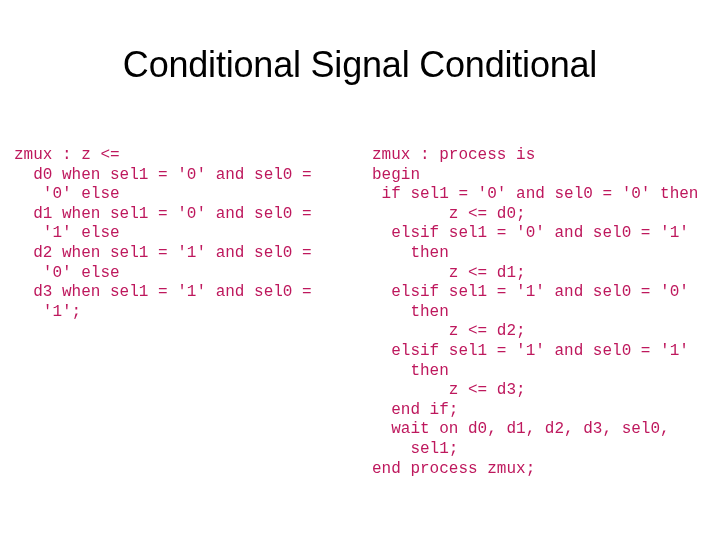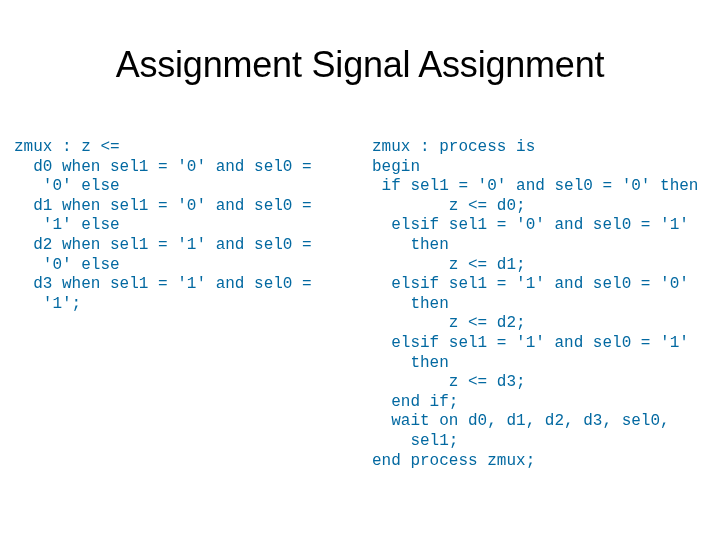--- a/index.html
+++ b/index.html
@@ -38,25 +38,25 @@
     white-space: nowrap;
   }
   .code-columns {
     position: absolute;
     left: 0;
     top: 122px;
     width: 720px;
   }
   .code-block {
     position: absolute;
-    top: 0;
+    top: 8px;
     font-family: "Liberation Mono", "DejaVu Sans Mono", monospace;
     font-size: 16px;
     line-height: 19.6px;
-    color: #0369a1;
+    color: #be185d;
     white-space: pre;
     tab-size: 4;
   }
   .code-block.left {
     left: 14px;
     width: 340px;
   }
   .code-block.right {
     left: 372px;
     width: 340px;
@@ -66,21 +66,21 @@
     display: block;
     height: 19.6px;
     white-space: pre;
   }
 </style>
 </head>
 <body>
 
 <div class="slide">
 
-  <div class="slide-title">Assignment Signal Assignment</div>
+  <div class="slide-title">Conditional Signal Conditional</div>
 
   <div class="code-columns">
 
     <pre class="code-block left" id="left-code"><span class="code-line">zmux : z &lt;=</span><span class="code-line">  d0 when sel1 = '0' and sel0 =</span><span class="code-line">   '0' else</span><span class="code-line">  d1 when sel1 = '0' and sel0 =</span><span class="code-line">   '1' else</span><span class="code-line">  d2 when sel1 = '1' and sel0 =</span><span class="code-line">   '0' else</span><span class="code-line">  d3 when sel1 = '1' and sel0 =</span><span class="code-line">   '1';</span></pre>
 
     <pre class="code-block right" id="right-code"><span class="code-line">zmux : process is</span><span class="code-line">begin</span><span class="code-line"> if sel1 = '0' and sel0 = '0' then</span><span class="code-line">        z &lt;= d0;</span><span class="code-line">  elsif sel1 = '0' and sel0 = '1'</span><span class="code-line">    then</span><span class="code-line">        z &lt;= d1;</span><span class="code-line">  elsif sel1 = '1' and sel0 = '0'</span><span class="code-line">    then</span><span class="code-line">        z &lt;= d2;</span><span class="code-line">  elsif sel1 = '1' and sel0 = '1'</span><span class="code-line">    then</span><span class="code-line">        z &lt;= d3;</span><span class="code-line">  end if;</span><span class="code-line">  wait on d0, d1, d2, d3, sel0,</span><span class="code-line">    sel1;</span><span class="code-line">end process zmux;</span></pre>
 
   </div>
 
 </div>

